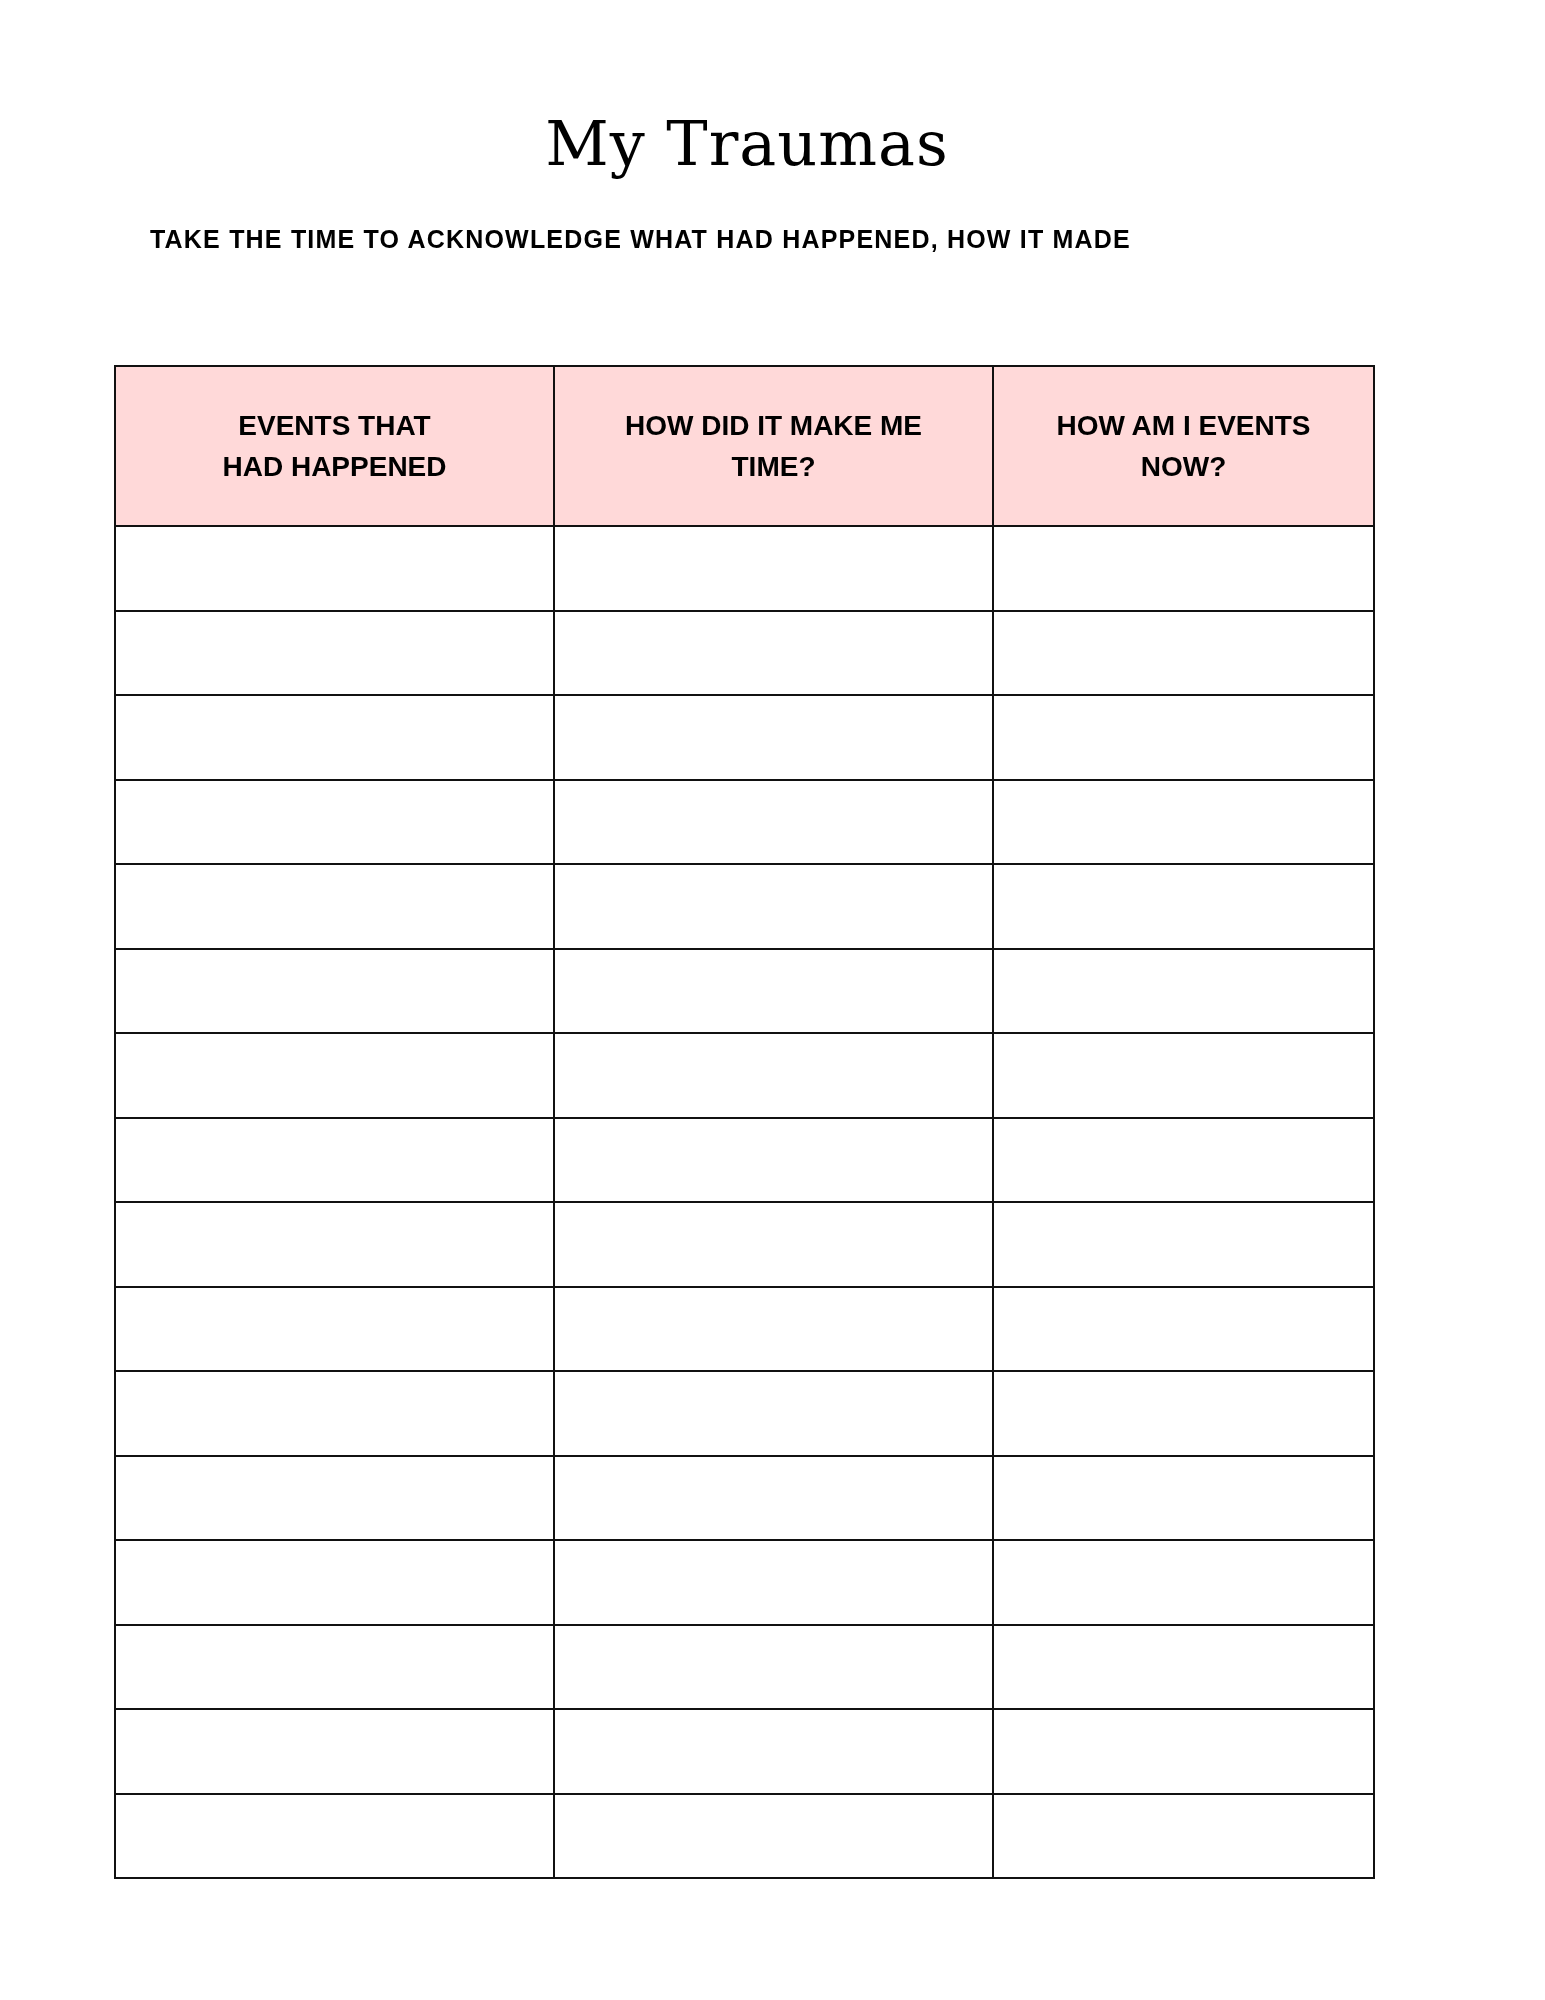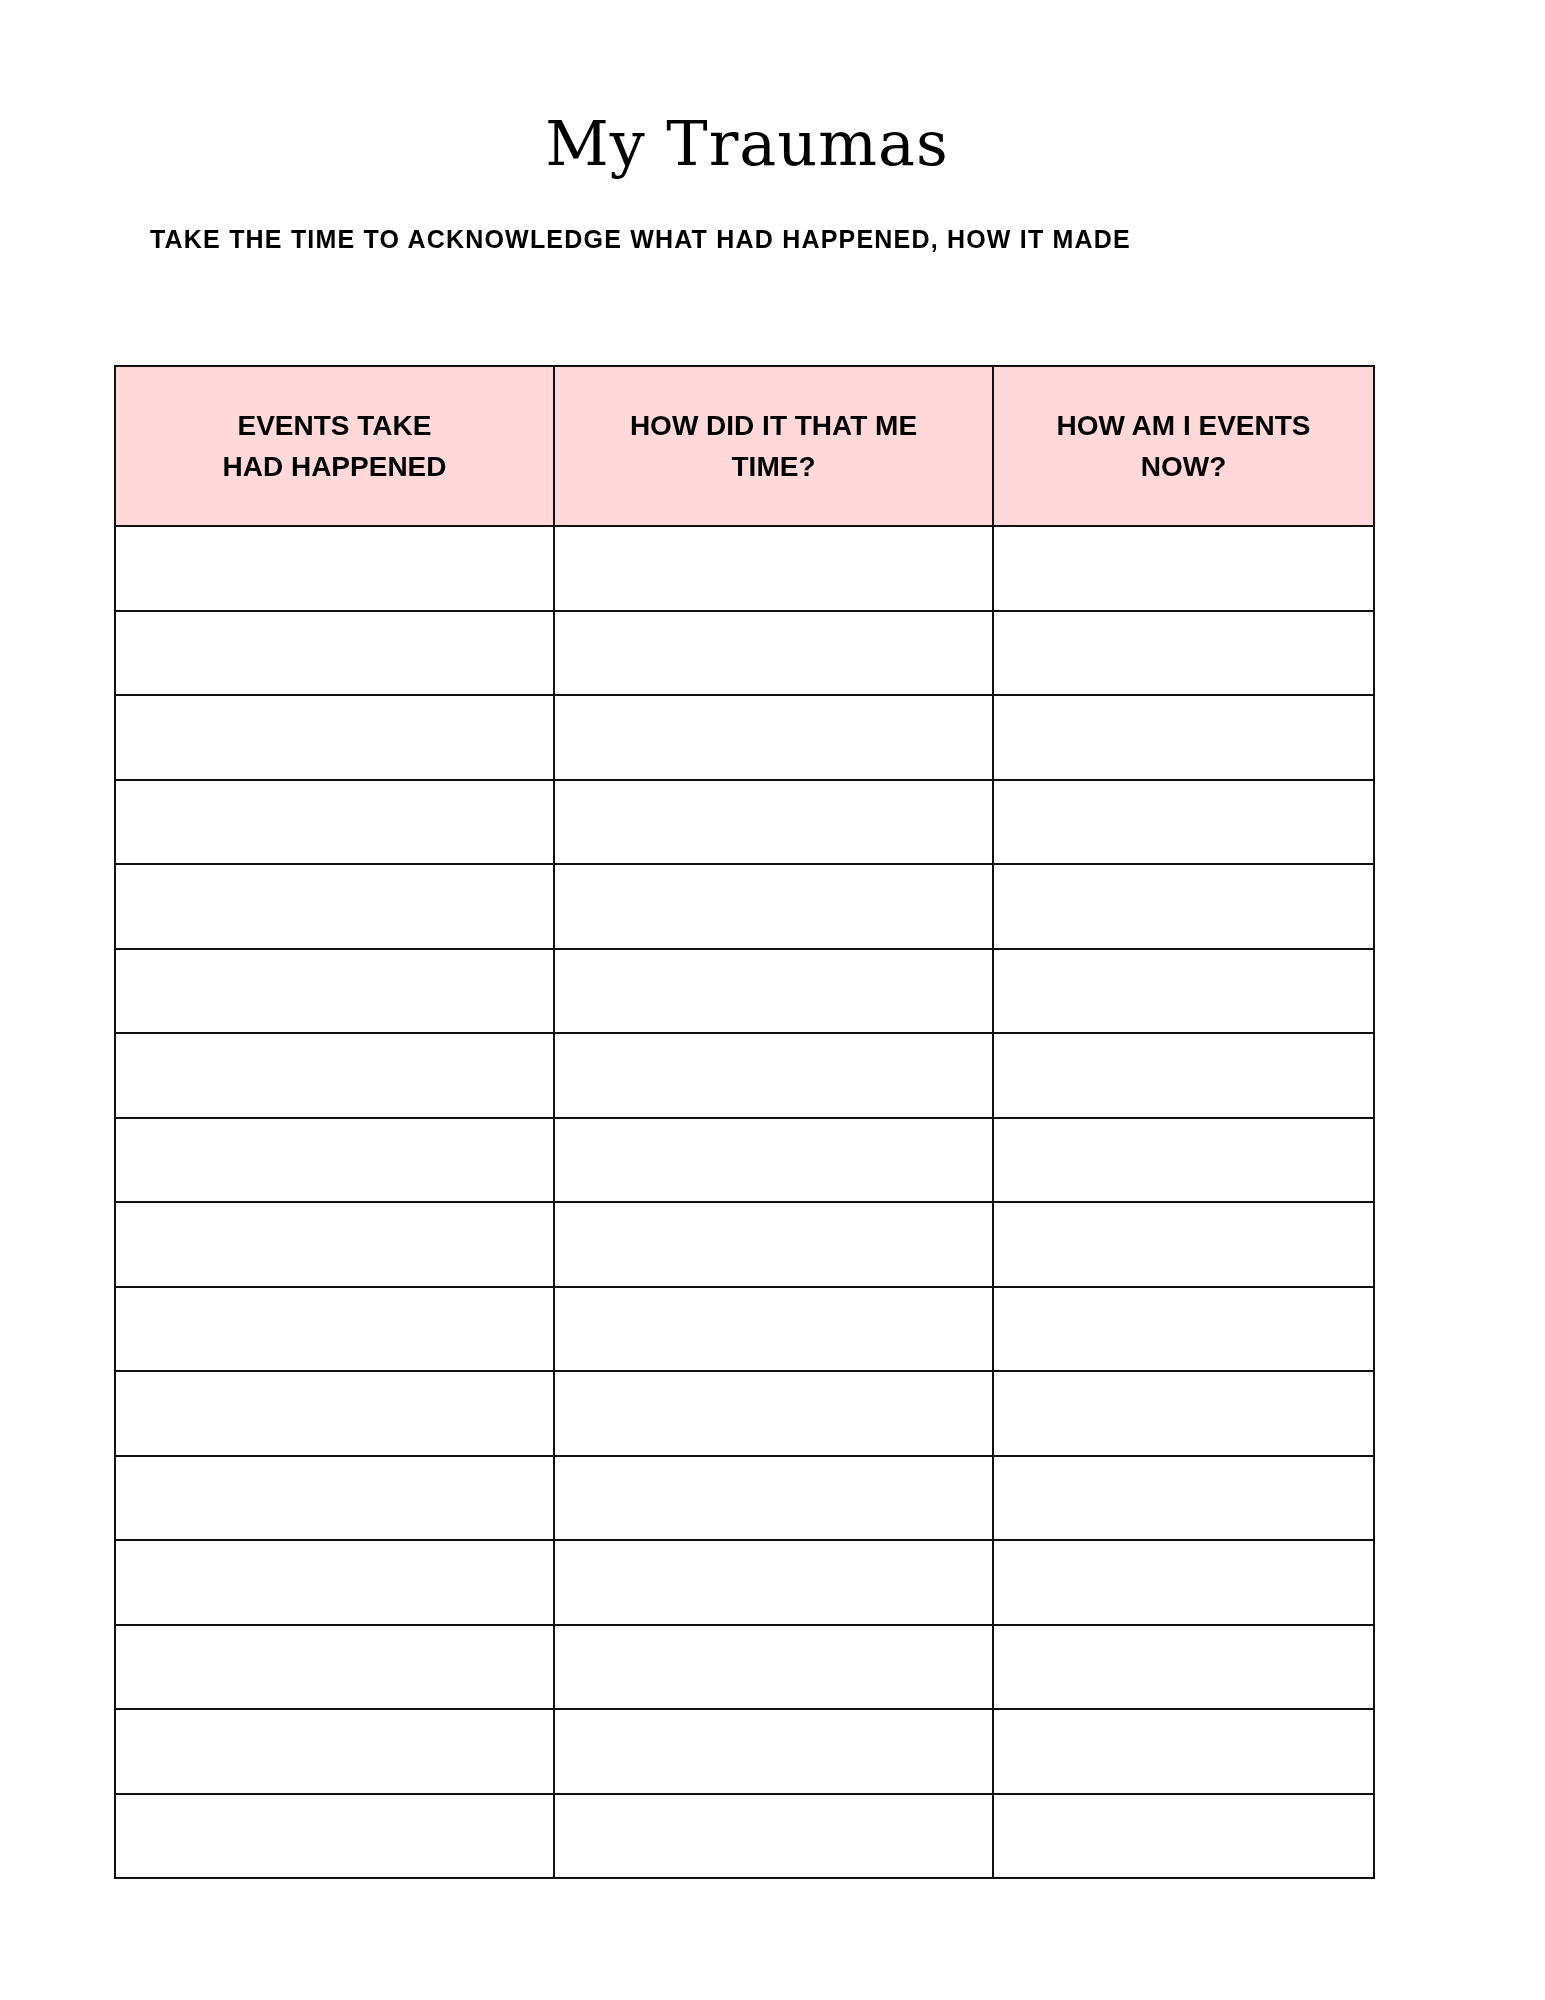--- a/index.html
+++ b/index.html
@@ -84,25 +84,25 @@
 
 <table class="worksheet">
   <colgroup>
     <col class="c1">
       <col class="c2">
       <col class="c3">
   </colgroup>
   <thead>
     <tr>
       <th>
-        <span class="hdr-line">EVENTS TAKE</span>
+        <span class="hdr-line">EVENTS THAT</span>
         <span class="hdr-line">HAD HAPPENED</span>
       </th>
       <th>
-        <span class="hdr-line">HOW DID IT THAT ME</span>
+        <span class="hdr-line">HOW DID IT MAKE ME</span>
         <span class="hdr-line">TIME?</span>
       </th>
       <th>
         <span class="hdr-line">HOW AM I EVENTS NOW?</span>
       </th>
     </tr>
   </thead>
   <tbody id="rows">
       <tr>
         <td></td>

